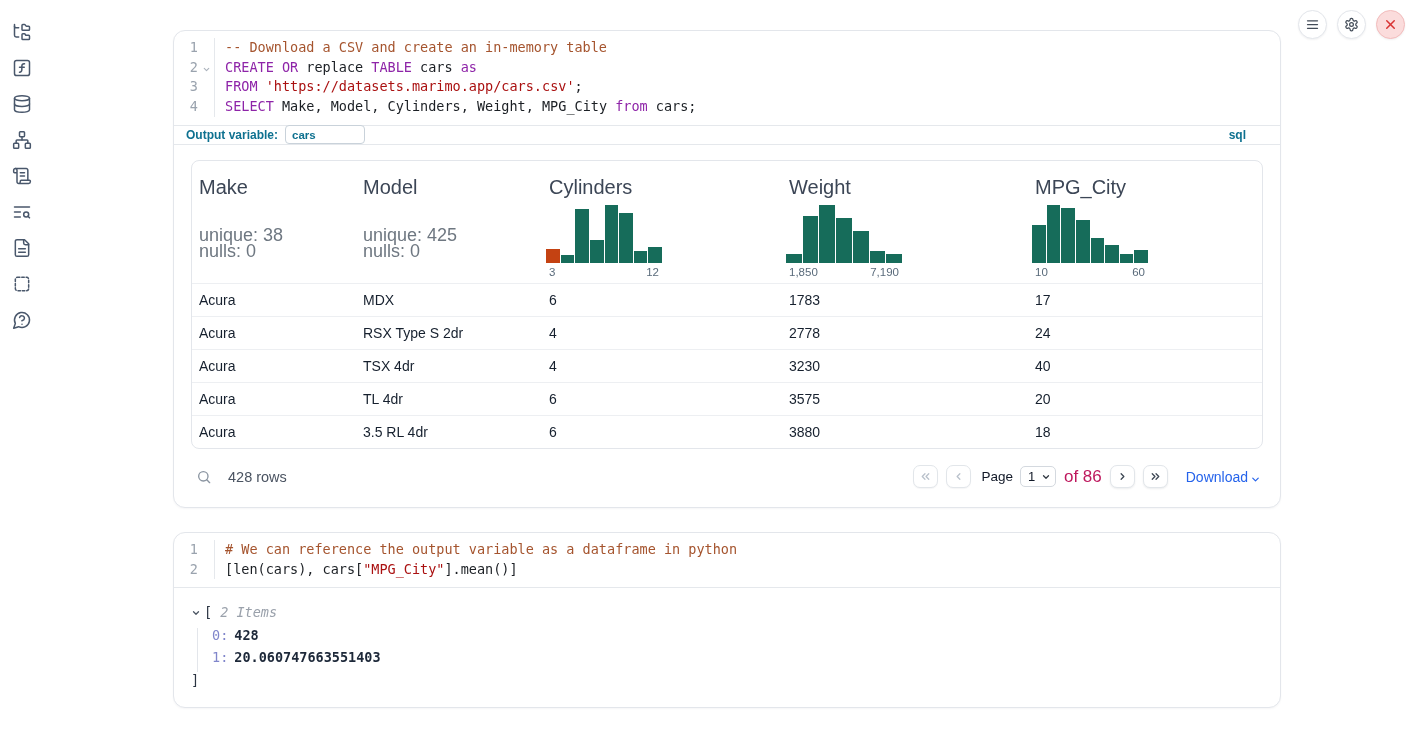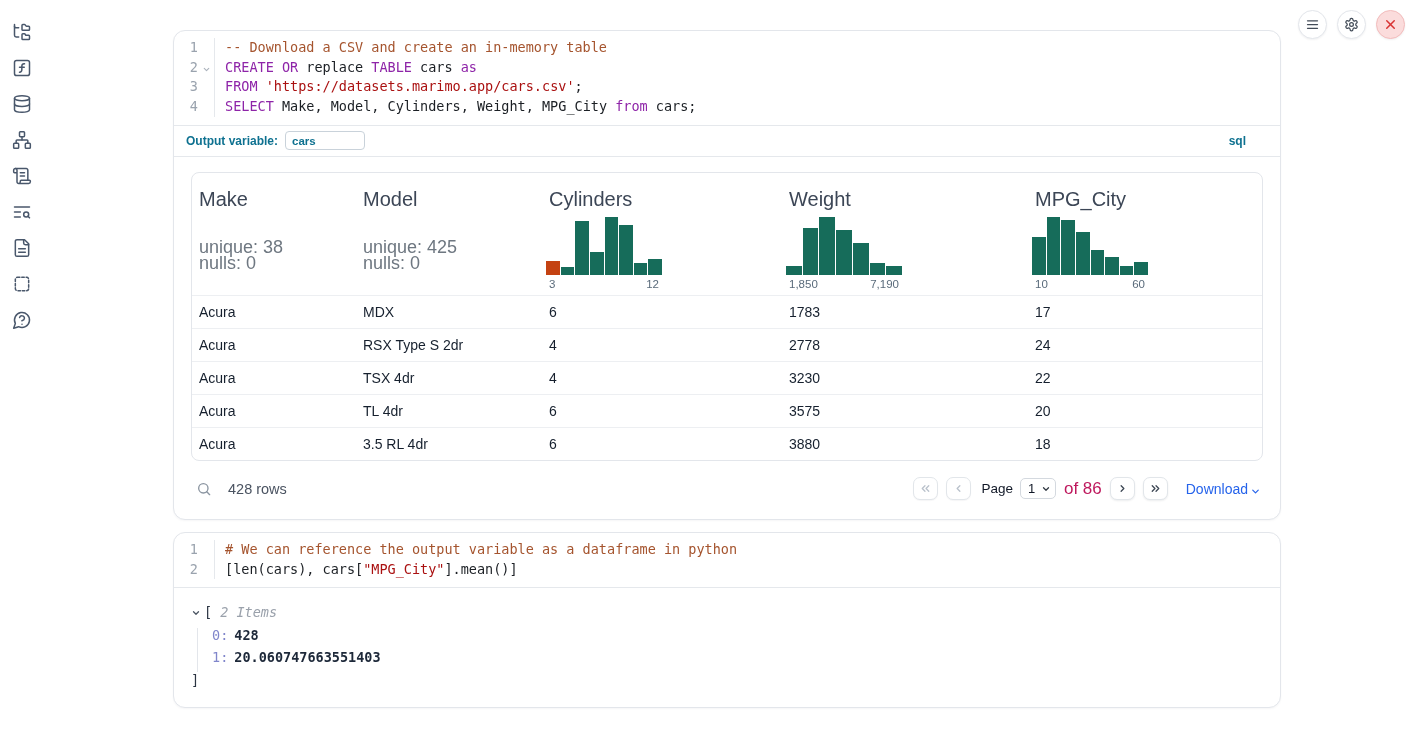--- a/index.html
+++ b/index.html
@@ -34,21 +34,21 @@
   .ln { width:24px; text-align:right; color:#9aa3ae; }
   .fold { width:16px; display:flex; align-items:center; justify-content:center; color:#aab2bc; }
   .fold svg { width:9px; height:9px; margin-top:3px; }
   .code-text { flex:1; border-left:1px solid #e5e8ec; padding-left:10px;
     white-space:pre; color:#1b1f24; }
   .kw  { color:#8e24a8; }
   .str { color:#aa1111; }
   .cm  { color:#a5542e; }
   .pl  { color:#1b1f24; }
 
-  .meta-row { display:flex; align-items:center; height:32px;
+  .meta-row { display:flex; align-items:center; height:20px;
     border-top:1px solid #e5e8ec; border-bottom:1px solid #e5e8ec; padding:0 12px; }
   .meta-label { font-size:12px; font-weight:bold; color:#0e7190; }
   .meta-input { width:80px; height:19px; margin-left:7px; border:1px solid #c9d2da;
     border-radius:4px; font-size:11.5px; font-weight:bold; color:#0e7190;
     padding:0 6px; font-family:"Liberation Sans", sans-serif; }
   .meta-spacer { flex:1; }
   .lang-badge { font-size:12px; font-weight:bold; color:#0e7190; margin-right:22px; }
 
   
   .output-area { padding:15px 17px 15px 17px; }
@@ -333,21 +333,21 @@
             <span class="td">4</span>
             <span class="td">2778</span>
             <span class="td">24</span>
           </div>
 
           <div class="tr">
             <span class="td">Acura</span>
             <span class="td">TSX 4dr</span>
             <span class="td">4</span>
             <span class="td">3230</span>
-            <span class="td">22</span>
+            <span class="td">40</span>
           </div>
 
           <div class="tr">
             <span class="td">Acura</span>
             <span class="td">TL 4dr</span>
             <span class="td">6</span>
             <span class="td">3575</span>
             <span class="td">20</span>
           </div>
 

